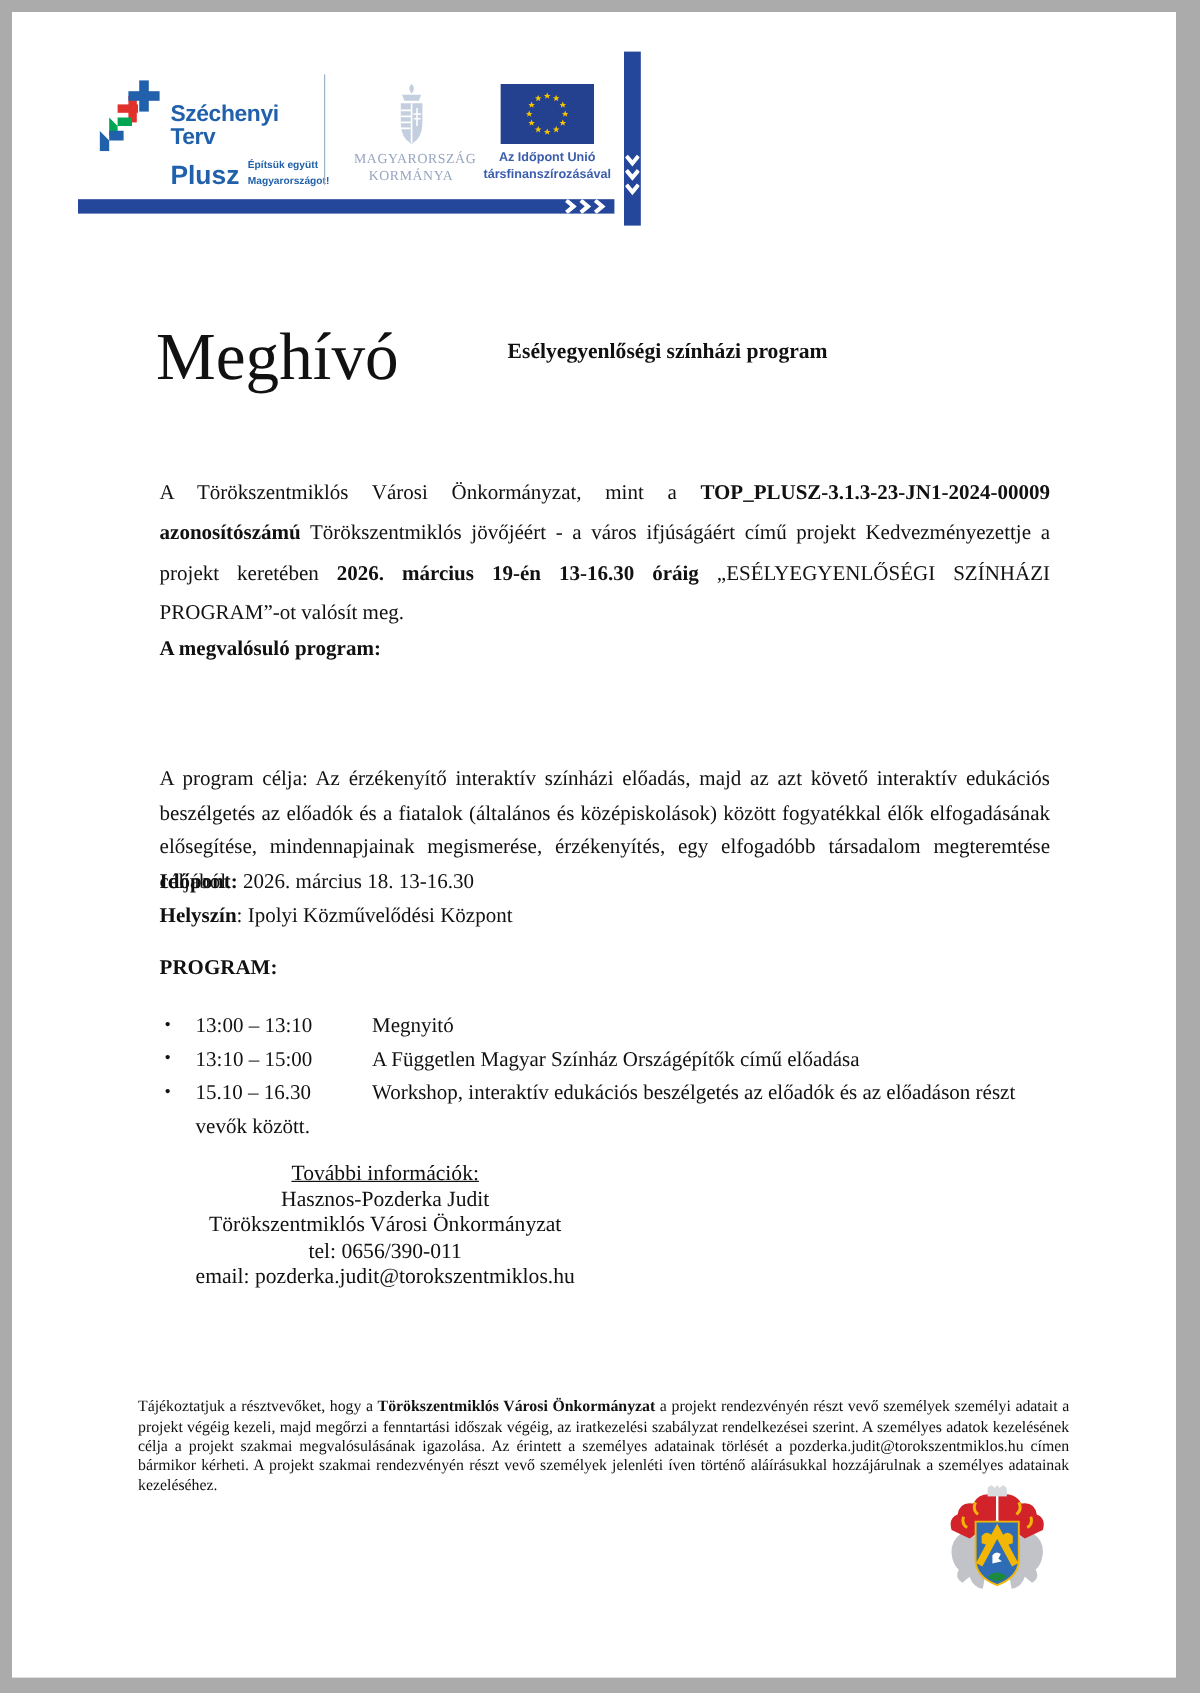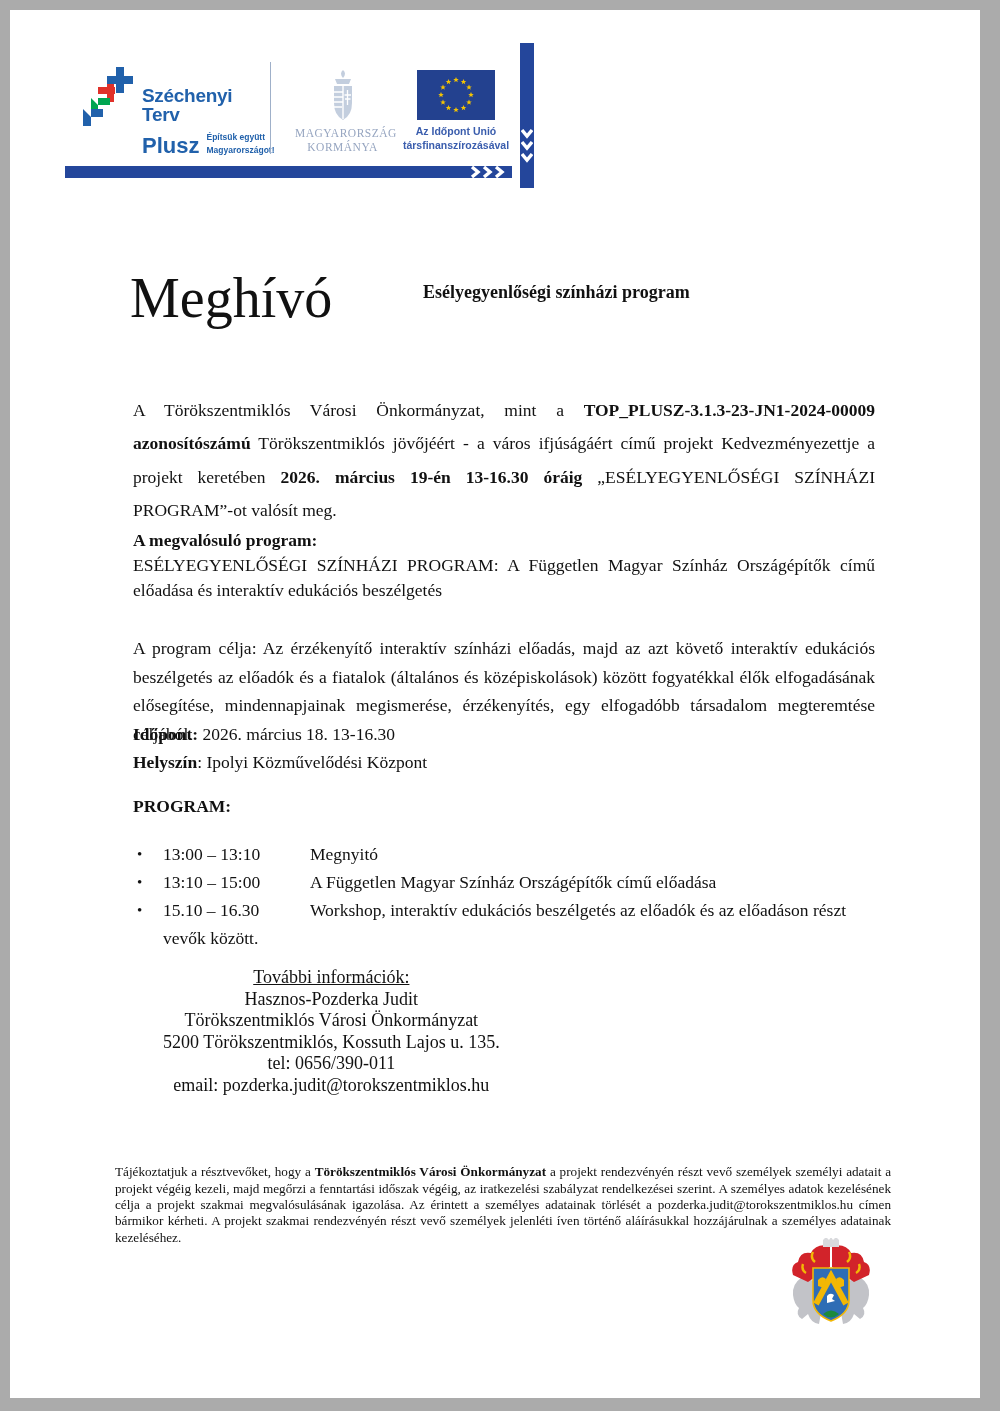--- a/index.html
+++ b/index.html
@@ -137,40 +137,38 @@
     </div>
   </div>
 
   <div class="abs title">Meghívó</div>
   <div class="abs subtitle">Esélyegyenlőségi színházi program</div>
 
   <p class="abs para intro"><span>A Törökszentmiklós Városi Önkormányzat, mint a </span><b>TOP_PLUSZ-3.1.3-23-JN1-2024-00009 azonosítószámú</b><span> Törökszentmiklós jövőjéért - a város ifjúságáért című projekt Kedvezményezettje a projekt keretében </span><b>2026. március 19-én 13-16.30 óráig</b><span> „ESÉLYEGYENLŐSÉGI SZÍNHÁZI PROGRAM”-ot valósít meg.</span></p>
 
   <div class="abs para realized">
     <div class="b">A megvalósuló program:</div>
-    <div>ESÉLYEGYENLŐSÉGI SZÍNHÁZI PROGRAM: A Független Magyar Színház Országépítők című előadása és interaktív edukációs beszélgetés</div>
   </div>
 
   <p class="abs para goal">A program célja: Az érzékenyítő interaktív színházi előadás, majd az azt követő interaktív edukációs beszélgetés az előadók és a fiatalok (általános és középiskolások) között fogyatékkal élők elfogadásának elősegítése, mindennapjainak megismerése, érzékenyítés, egy elfogadóbb társadalom megteremtése céljából.</p>
 
   <div class="abs kv kv-idopont"><b>Időpont:</b><span> 2026. március 18. 13-16.30</span></div>
   <div class="abs kv kv-helyszin"><b>Helyszín</b><span>: Ipolyi Közművelődési Központ</span></div>
 
   <div class="abs prog-head">PROGRAM:</div>
   <ul class="abs schedule">
     <li><span class="bullet">•</span><span class="time">13:00 – 13:10</span><span>Megnyitó</span></li>
     <li><span class="bullet">•</span><span class="time">13:10 – 15:00</span><span>A Független Magyar Színház Országépítők című előadása</span></li>
     <li><span class="bullet">•</span><span class="time">15.10 – 16.30</span><span>Workshop, interaktív edukációs beszélgetés az előadók és az előadáson részt vevők között.</span></li>
   </ul>
 
   <div class="abs contact">
     <div class="head">További információk:</div>
     <div>Hasznos-Pozderka Judit</div>
     <div>Törökszentmiklós Városi Önkormányzat</div>
-    <div>5200 Törökszentmiklós, Kossuth Lajos u. 135.</div>
     <div>tel: 0656/390-011</div>
     <div>email: pozderka.judit@torokszentmiklos.hu</div>
   </div>
 
   <p class="abs footnote"><span>Tájékoztatjuk a résztvevőket, hogy a </span><b>Törökszentmiklós Városi Önkormányzat</b><span> a projekt rendezvényén részt vevő személyek személyi adatait a projekt végéig kezeli, majd megőrzi a fenntartási időszak végéig, az iratkezelési szabályzat rendelkezései szerint. A személyes adatok kezelésének célja a projekt szakmai megvalósulásának igazolása. Az érintett a személyes adatainak törlését a pozderka.judit@torokszentmiklos.hu címen bármikor kérheti. A projekt szakmai rendezvényén részt vevő személyek jelenléti íven történő aláírásukkal hozzájárulnak a személyes adatainak kezeléséhez.</span></p>
 
   <svg class="abs city-arms" width="92" height="98" viewBox="0 0 92 98">
 
     <path d="M16,40 q-9,6 -8,17 q1,9 6,13 q-4,7 3,11 l6,-5 q3,9 11,10 l2,-11 -6,-32 z" fill="#c2c3c8"></path>
     <path d="M76,40 q9,6 8,17 q-1,9 -6,13 q4,7 -3,11 l-6,-5 q-3,9 -11,10 l-2,-11 6,-32 z" fill="#c2c3c8"></path>

